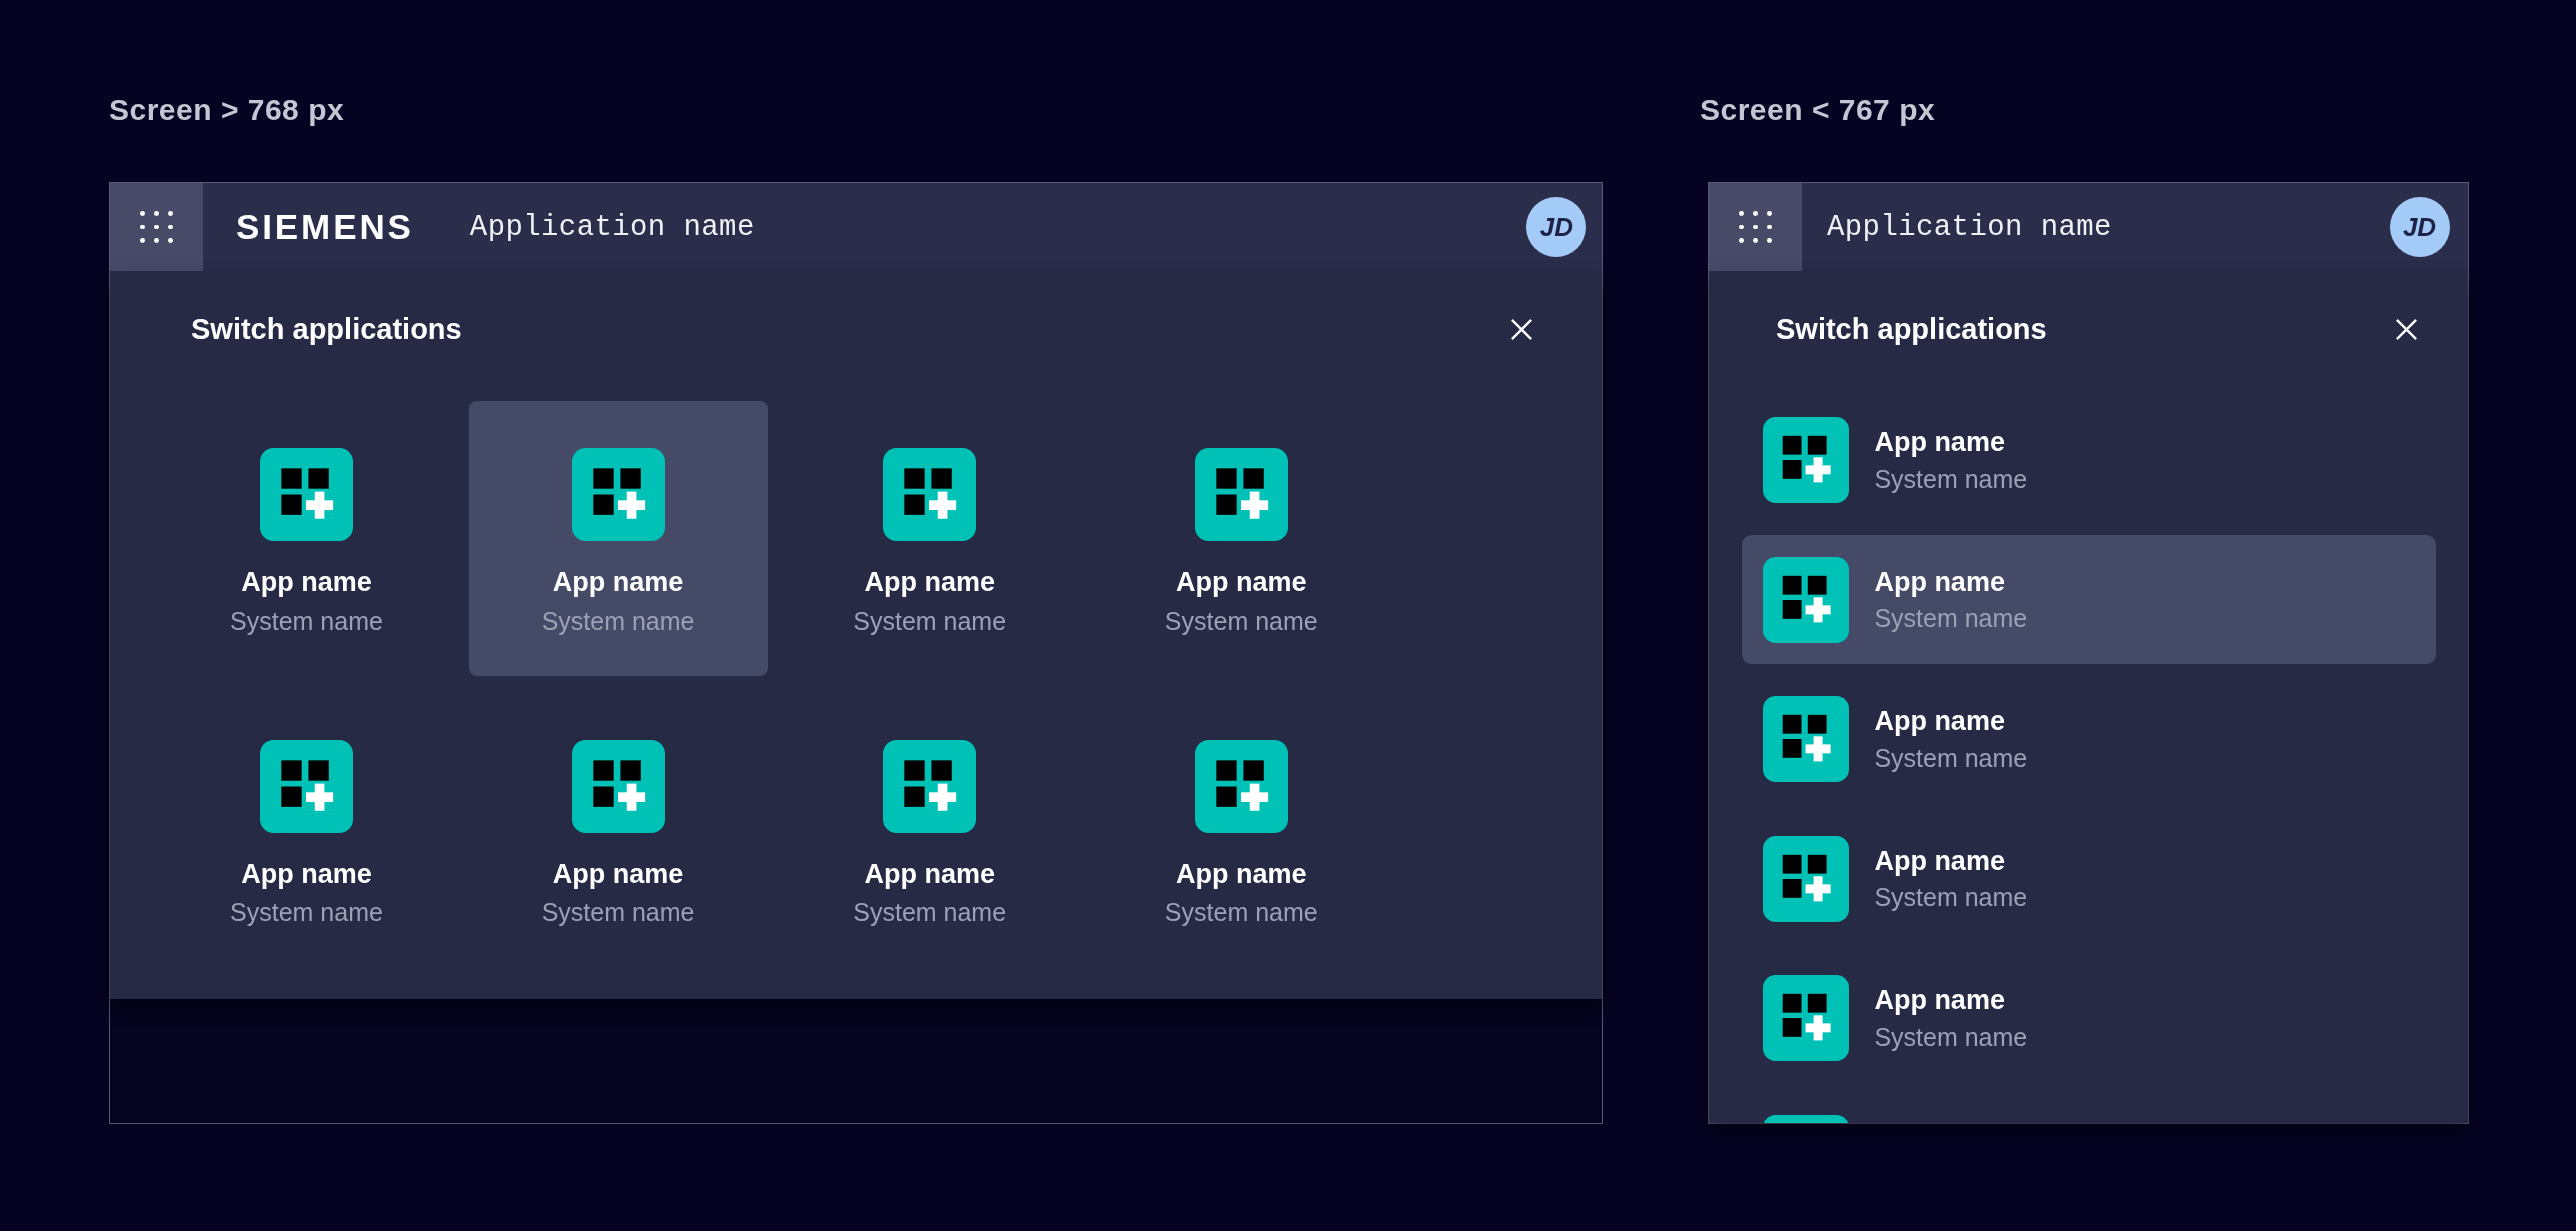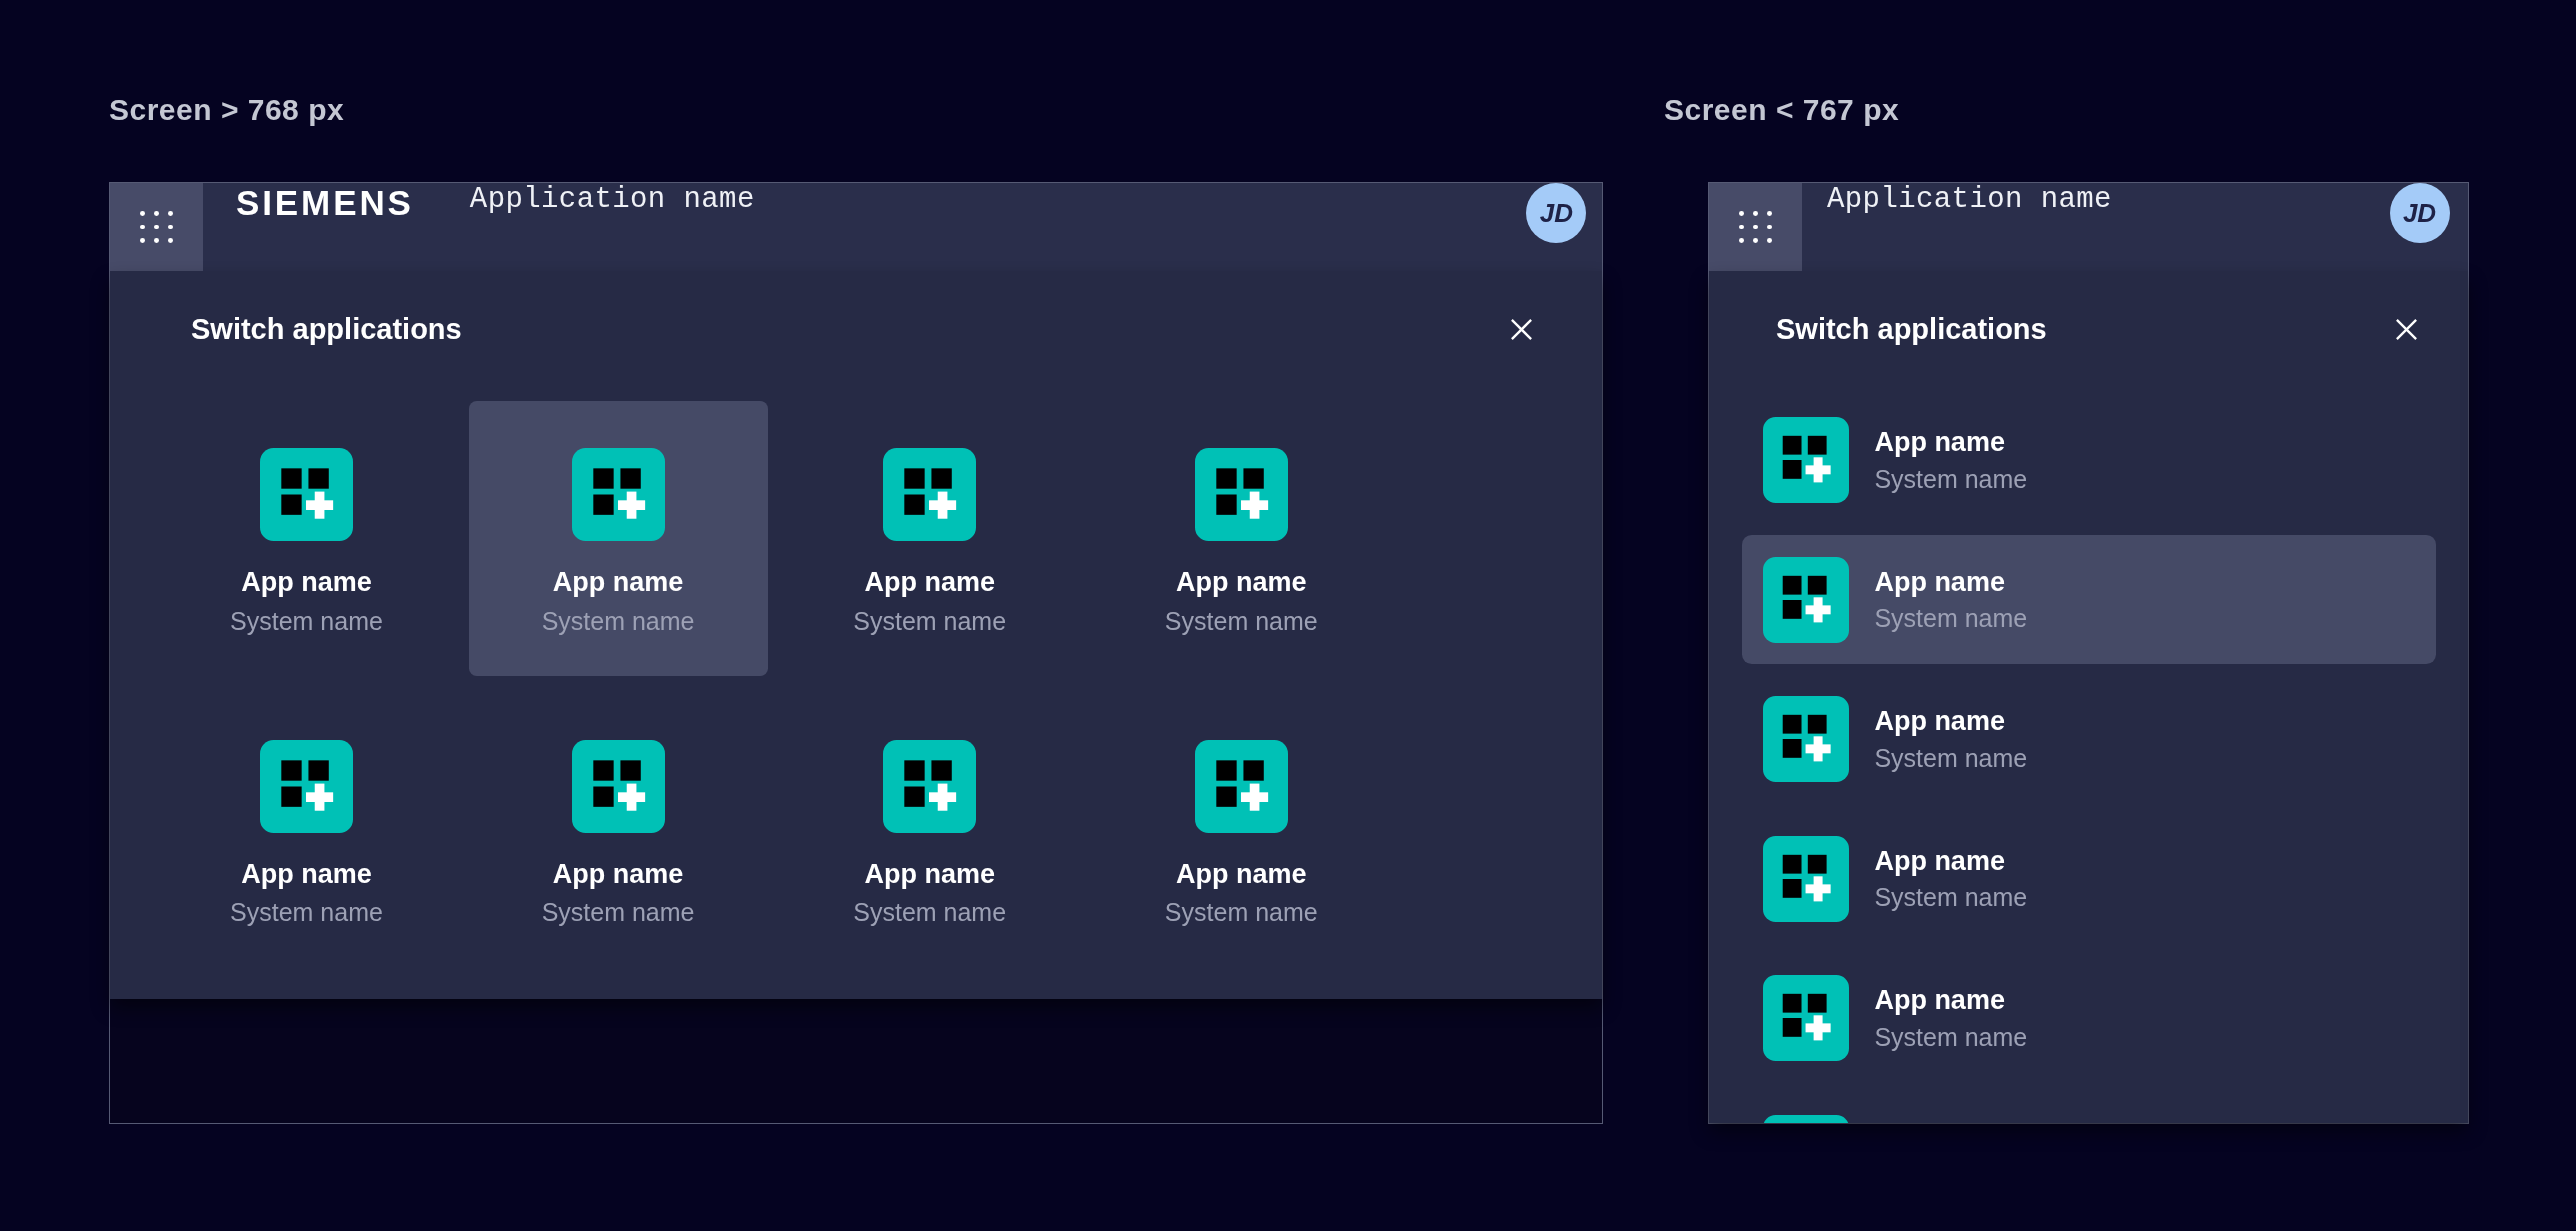--- a/index.html
+++ b/index.html
@@ -15,32 +15,32 @@
     font-family:"Liberation Sans","DejaVu Sans",sans-serif;color:var(--text_primary);
     overflow:hidden;
   }
   .canvas{position:relative;width:2576px;height:944px}
 
   .frame-label{
     position:absolute;top:93px;font-size:30px;font-weight:600;
     color:var(--label_text);letter-spacing:0.5px;
   }
   .frame-label.desktop-label{left:109px}
-  .frame-label.mobile-label{left:1664px}
+  .frame-label.mobile-label{left:1700px}
 
   .window{
     position:absolute;top:182px;border:1.9px solid var(--card_border);
     display:flex;flex-direction:column;background:var(--content_bg);
   }
   .window.desktop{left:109px;width:1494px;height:942px}
   .window.mobile{left:1708px;width:761px;height:942px}
 
   
   .appbar{
-    height:88px;flex:none;display:flex;
+    height:88px;flex:none;display:flex;align-items:center;
     background:var(--header_bg);
   }
   .launcher{
     width:93px;height:88px;flex:none;border:none;cursor:pointer;
     background:var(--launcher_bg);display:flex;align-items:center;justify-content:center;
   }
   .dots{display:grid;grid-template-columns:repeat(3,4.9px);grid-auto-rows:4.9px;gap:8.8px}
   .dots i{width:4.9px;height:4.9px;border-radius:50%;background:var(--text_primary)}
   .brand{
     margin-left:33px;font-size:35px;font-weight:800;letter-spacing:2.9px;

